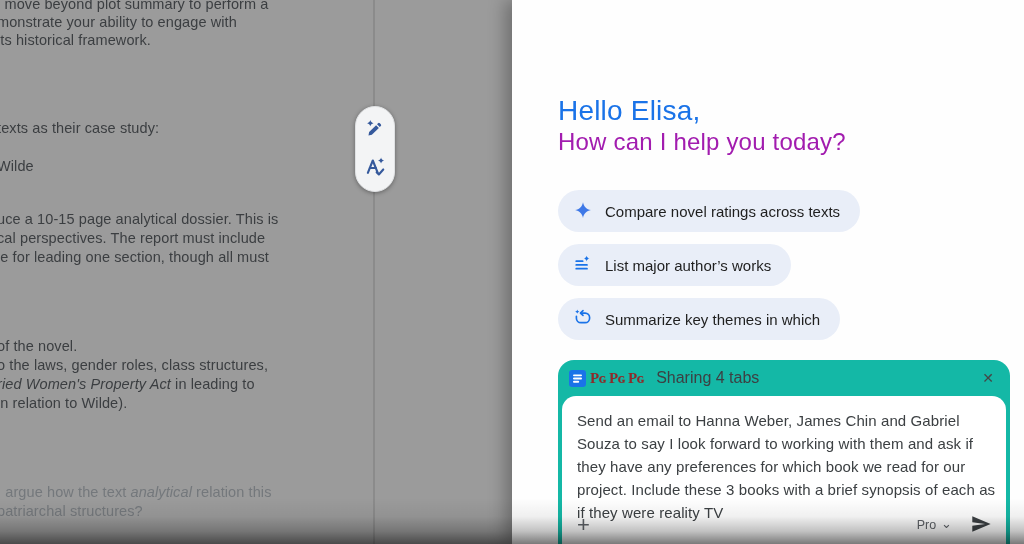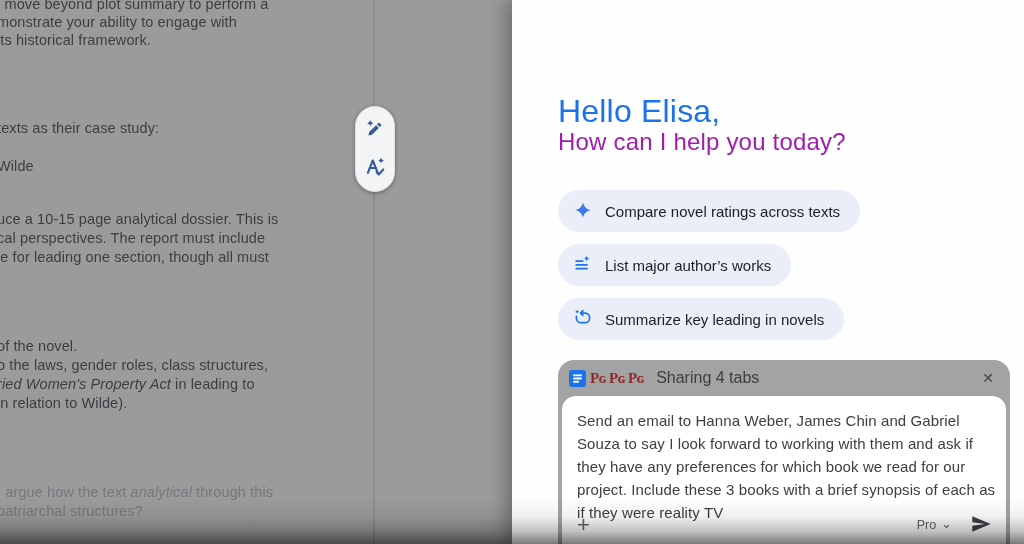--- a/index.html
+++ b/index.html
@@ -20,34 +20,34 @@
                  background:#f3f4f5; border:1px solid #dfe1e3; border-radius:21px;
                  box-shadow:0 1px 4px rgba(0,0,0,.35);
                  display:flex; flex-direction:column; align-items:center;
                  justify-content:space-evenly; z-index:5; }
   .pill-btn { width:28px; height:28px; display:flex; align-items:center; justify-content:center;
               border:none; background:transparent; cursor:pointer; }
 
   
   .side-panel { position:absolute; left:512px; top:0; width:512px; height:544px;
                 background:#fefefe; box-shadow:-7px 0 16px rgba(0,0,0,.28); }
-  .greeting { position:absolute; left:46px; top:96px; font-size:32px; line-height:30px;
+  .greeting { position:absolute; left:46px; top:96px; font-size:28px; line-height:30px;
               color:#1a73e8; font-weight:500; letter-spacing:.2px; }
   .subtitle { position:absolute; left:46px; top:127px; font-size:24px; line-height:30px;
               color:#a21caf; font-weight:400; letter-spacing:.2px; }
 
   .chip { position:absolute; left:46px; height:42px; border-radius:21px; background:#e9eef8;
           display:flex; align-items:center; gap:13px; padding:0 20px 0 16px;
           font-size:15px; color:#1f1f1f; cursor:pointer; border:none; }
   .chip-1 { top:190px; } .chip-2 { top:244px;justify-content:center; } .chip-3 { top:298px; }
   .chip svg { flex:0 0 auto; }
 
   
   .share-card { position:absolute; left:46px; top:360px; width:452px; height:184px;
-                background:#a3a3a3; border-radius:16px 16px 0 0; }
+                background:#14b8a6; border-radius:16px 16px 0 0; }
   .card-header { height:36px; display:flex; align-items:center; padding:0 12px 0 11px; gap:3px; }
   .fav-docs { margin-right:1px; display:flex; }
   .fav-pg { font-family:"Liberation Serif", serif; font-weight:600; font-size:15px;
             color:#8d2b2b; letter-spacing:-1px; line-height:1; }
   .card-title { margin-left:9px; font-size:16px; font-weight:500; color:#3c4043; }
   .card-close { margin-left:auto; font-size:14px; color:#444746; background:none; border:none;
                 cursor:pointer; line-height:1; padding:2px 4px; }
   .card-inner { position:absolute; left:4px; right:4px; top:36px; bottom:0;
                 background:#fff; border-radius:14px 14px 0 0; padding:13px 15px 0 15px; }
   .prompt-text { font-size:15px; line-height:23px; color:#3c4043; width:420px;
@@ -80,21 +80,21 @@
     <div class="doc-line" style="top:31px"><span>its historical framework.</span></div>
     <div class="doc-line" style="top:119px"><span>texts as their case study:</span></div>
     <div class="doc-line" style="top:157px"><span>Wilde</span></div>
     <div class="doc-line" style="top:210px"><span>uce a 10-15 page analytical dossier. This is</span></div>
     <div class="doc-line" style="top:229px"><span>cal perspectives. The report must include</span></div>
     <div class="doc-line" style="top:248px"><span>le for leading one section, though all must</span></div>
     <div class="doc-line" style="top:337px"><span>of the novel.</span></div>
     <div class="doc-line" style="top:356px"><span>o the laws, gender roles, class structures,</span></div>
     <div class="doc-line" style="top:375px"><span></span><i>ried Women's Property Act</i><span> in leading to</span></div>
     <div class="doc-line" style="top:394px"><span>in relation to Wilde).</span></div>
-    <div class="doc-line muted" style="top:483px"><span>; argue how the text </span><i>analytical</i><span> through this</span></div>
+    <div class="doc-line muted" style="top:483px"><span>; argue how the text </span><i>analytical</i><span> relation this</span></div>
     <div class="doc-line muted" style="top:502px"><span>patriarchal structures?</span></div>
 
     <div class="gemini-pill">
       <button class="pill-btn">
         <span>
           <svg width="22" height="22" viewBox="0 0 24 24">
             <path d="M5.6 15.4 L13.2 7.8 L16.2 10.8 L8.6 18.4 L4.9 19.1 Z" fill="#35599c"></path>
             <path d="M14.2 6.8 L15.3 5.7 Q16.3 4.7 17.3 5.7 L18.3 6.7 Q19.3 7.7 18.3 8.7 L17.2 9.8 Z" fill="#35599c"></path>
             <path d="M6.9 2.1 C7.3 3.9 8.6 5.2 10.4 5.6 C8.6 6 7.3 7.3 6.9 9.1 C6.5 7.3 5.2 6 3.4 5.6 C5.2 5.2 6.5 3.9 6.9 2.1 Z" fill="#35599c"></path>
           </svg>
@@ -138,21 +138,21 @@
     </button>
 
     <button class="chip chip-3">
       <span>
         <svg width="18" height="18" viewBox="0 0 24 24">
           <path d="M9 5.4 H14.8 C18.2 5.4 20.8 8 20.8 11.4 V12.2 C20.8 15.6 18.2 18.2 14.8 18.2 H9.2 C5.8 18.2 3.2 15.6 3.2 12.2 V9.6" fill="none" stroke="#1a73e8" stroke-width="2.2" stroke-linecap="round"></path>
           <path d="M12 2.2 L8.6 5.4 L12 8.6" fill="none" stroke="#1a73e8" stroke-width="2.2" stroke-linecap="round" stroke-linejoin="round"></path>
           <path d="M4.4 0.8 C4.7 2.3 5.7 3.3 7.2 3.6 C5.7 3.9 4.7 4.9 4.4 6.4 C4.1 4.9 3.1 3.9 1.6 3.6 C3.1 3.3 4.1 2.3 4.4 0.8 Z" fill="#1a73e8"></path>
         </svg>
       </span>
-      <span>Summarize key leading in novels</span>
+      <span>Summarize key themes in which</span>
     </button>
 
     <div class="share-card">
       <div class="card-header">
         <span class="fav-docs">
           <svg width="17" height="17" viewBox="0 0 17 17">
             <rect width="17" height="17" rx="3.2" fill="#1a73e8"></rect>
             <rect x="4" y="4.4" width="9" height="1.9" rx=".95" fill="#fff"></rect>
             <rect x="4" y="7.6" width="9" height="1.9" rx=".95" fill="#fff"></rect>
             <rect x="4" y="10.8" width="6.2" height="1.9" rx=".95" fill="#fff"></rect>

